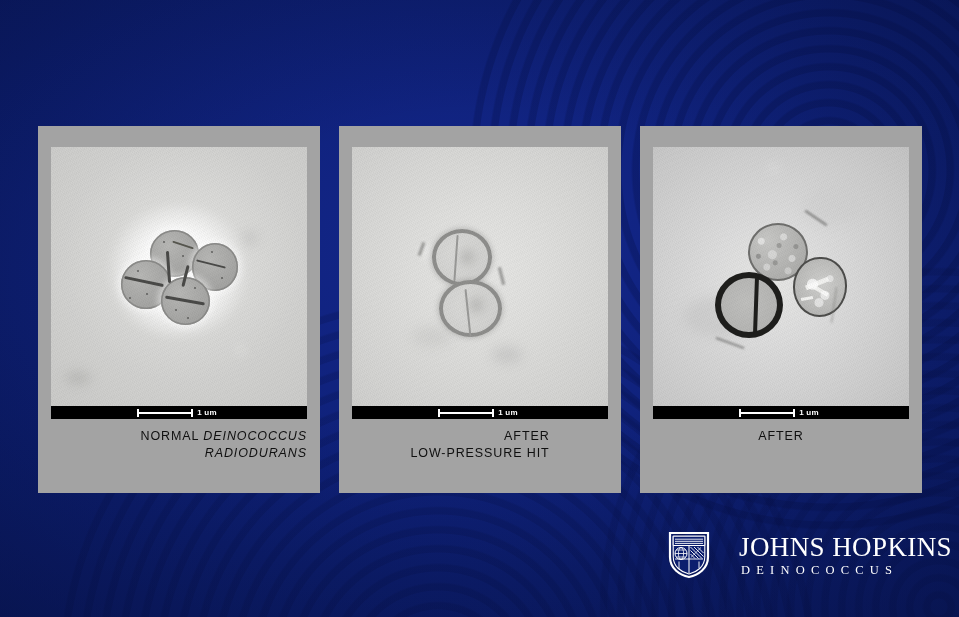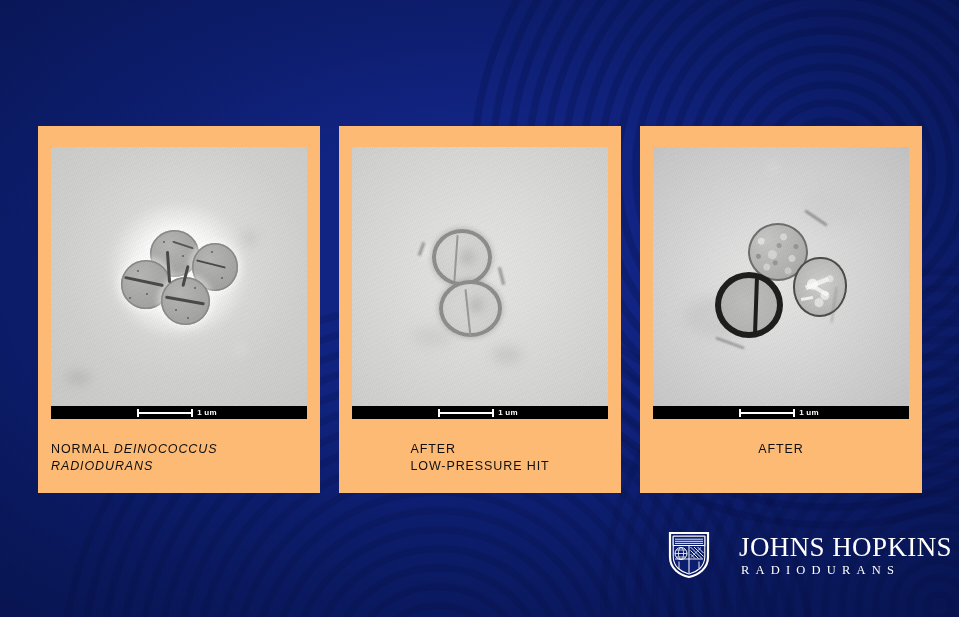--- a/index.html
+++ b/index.html
@@ -96,21 +96,21 @@
     left: 38px;
     top: 126px;
     width: 884px;
     height: 367px;
     display: flex;
     justify-content: space-between;
   }
   .panel {
     width: 282px;
     height: 367px;
-    background: #fdba74;
+    background: #a3a3a3;
     box-sizing: border-box;
     padding: 21px 13px 0 13px;
     display: flex;
     flex-direction: column;
     align-items: center;
   }
   .micro-wrap {
     position: relative;
     width: 256px;
     height: 272px;
@@ -160,22 +160,22 @@
   .scalebar-line::after  { right: 0; }
   .scalebar-label {
     color: #ffffff;
     font-size: 8px;
     font-weight: 700;
     letter-spacing: .2px;
     line-height: 8px;
   }
 
   .caption {
-    margin-top: 22px;
-    text-align: left;
+    margin-top: 9px;
+    text-align: right;
     color: #101010;
     font-size: 12.5px;
     line-height: 17px;
     letter-spacing: .9px;
     font-weight: 400;
   }
   .caption .sp { font-style: italic; }
 
   
   .field-bg-1 {
@@ -494,17 +494,17 @@
       </g>
       <g stroke="#ffffff" stroke-width="0.9" fill="none">
         <line x1="21" y1="28" x2="35" y2="28"></line>
         <line x1="7" y1="28" x2="21" y2="28"></line>
         <line x1="11" y1="30.5" x2="11" y2="38"></line>
         <line x1="31" y1="30.5" x2="31" y2="37"></line>
       </g>
     </svg>
     <div id="logo-text">
       <div id="logo-name">JOHNS HOPKINS</div>
-      <div id="logo-sub">RADIODURANS</div>
+      <div id="logo-sub">DEINOCOCCUS</div>
     </div>
   </div>
 
 </div>
 
 </body></html>

